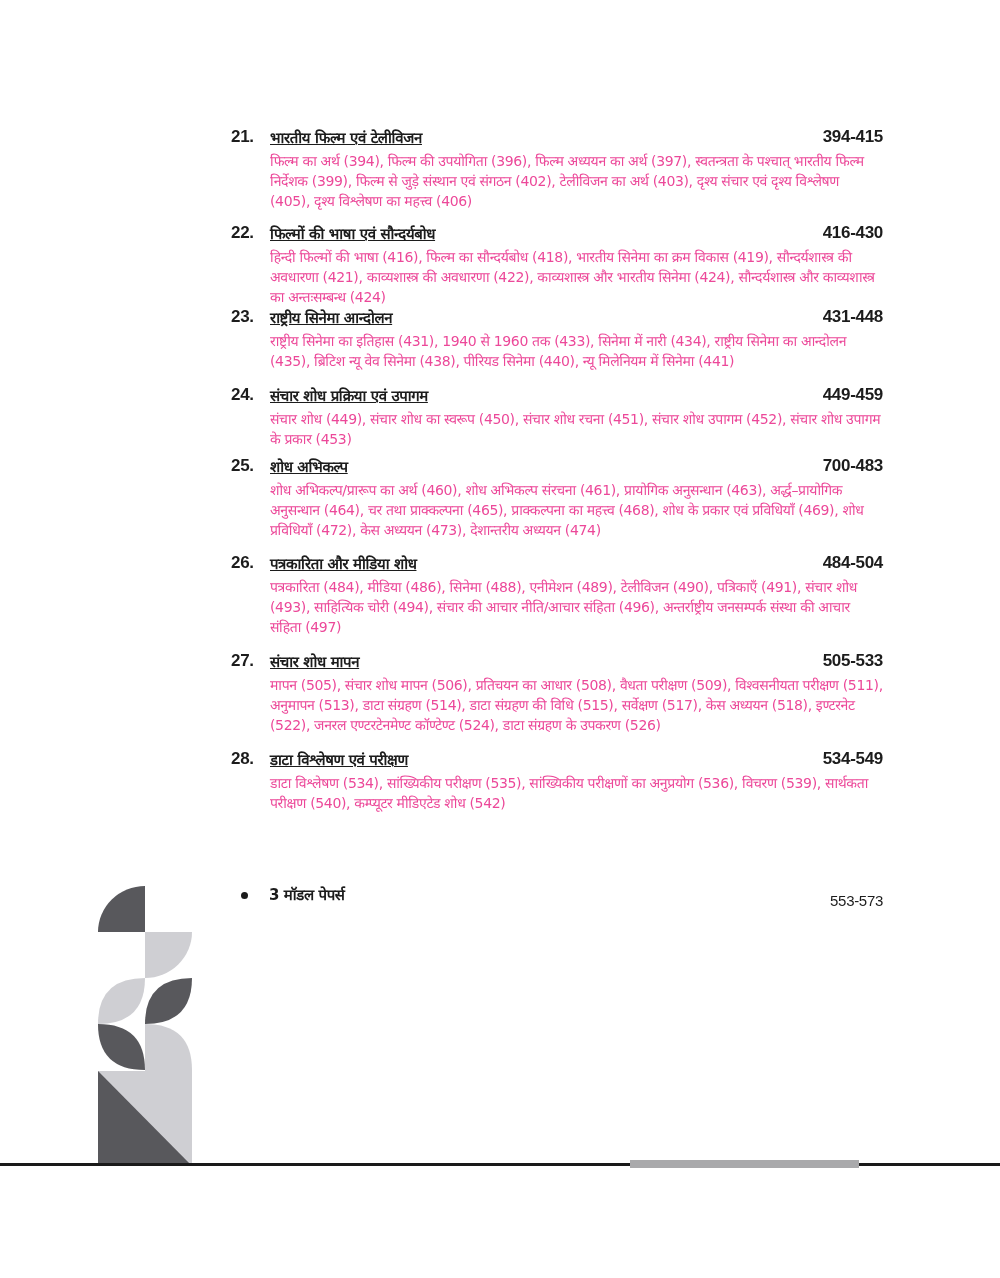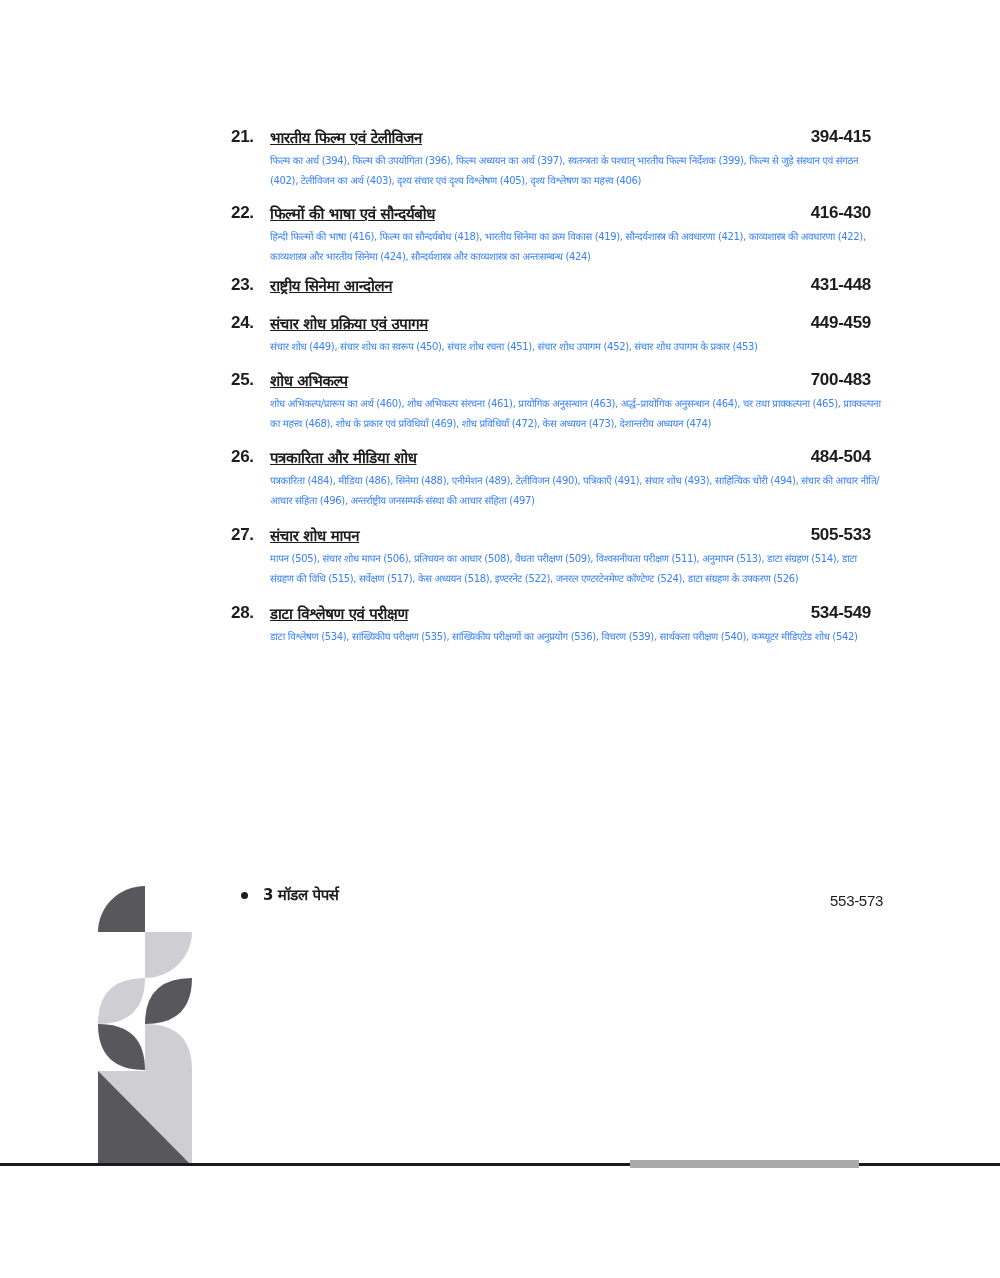--- a/index.html
+++ b/index.html
@@ -14,38 +14,38 @@
   .entry-num {
     position: absolute; left: 0; top: 0;
     font-family: Liberation Sans, sans-serif; font-weight: bold; font-size: 17px;
     letter-spacing: -0.3px;
   }
   .entry-title {
     position: absolute; left: 39px; top: 0;
     font-weight: bold; font-size: 15px; letter-spacing: -0.4px; white-space: nowrap; text-decoration: underline;
   }
   .entry-pages {
-    position: absolute; right: 12px; top: 0;
+    position: absolute; right: 0; top: 0;
     font-family: "Liberation Sans", sans-serif; font-weight: bold; font-size: 17px;
     letter-spacing: -0.3px;
     text-align: center;
   }
   .entry-desc {
-    margin-left: 39px; font-size: 10px; line-height: 20px; letter-spacing: -0.35px;
-    color: #3b82f6;
+    margin-left: 39px; font-size: 14px; line-height: 20px; letter-spacing: -0.35px;
+    color: #ec4899;
   }
   .model {
     position: absolute; left: 231px; top: 884px; width: 652px; height: 24px;
   }
   .bullet {
     position: absolute; left: 10px; top: 8px; width: 7px; height: 7px;
     border-radius: 50%; background: #1c1c1c;
   }
   .model-title {
-    position: absolute; left: 32px; top: 0; font-weight: bold; font-size: 15px;
+    position: absolute; left: 38px; top: 0; font-weight: bold; font-size: 15px;
     letter-spacing: -0.4px;
   }
   .model-pages {
     position: absolute; right: 0; top: 8px;
     font-family: "Liberation Sans", sans-serif; font-weight: normal; font-size: 15px;
     letter-spacing: -0.3px;
   }
   .deco { position: absolute; left: 98px; top: 886px; width: 94px; height: 280px; }
   .rule { position: absolute; left: 0; top: 1163px; width: 1000px; height: 3px; background: #1a1a1a; }
   .rule-accent { position: absolute; left: 630px; top: 1160px; width: 229px; height: 8px; background: #a9a9ab; }
@@ -55,36 +55,37 @@
 
 <div class="toc">
   <div class="entry" style="margin-bottom:12px">
     <div class="entry-head">
       <span class="entry-num">21.</span>
       <span class="entry-title">भारतीय फिल्म एवं टेलीविजन</span>
       <span class="entry-pages">394-415</span>
     </div>
     <div class="entry-desc">फिल्म का अर्थ (394), फिल्म की उपयोगिता (396), फिल्म अध्ययन का अर्थ (397), स्वतन्त्रता के पश्चात् भारतीय फिल्म निर्देशक (399), फिल्म से जुड़े संस्थान एवं संगठन (402), टेलीविजन का अर्थ (403), दृश्य संचार एवं दृश्य विश्लेषण (405), दृश्य विश्लेषण का महत्त्व (406)</div>
   </div>
-  <div class="entry" style="margin-bottom:8px">
+  <div class="entry" style="margin-bottom:0">
     <div class="entry-head">
       <span class="entry-num">22.</span>
       <span class="entry-title">फिल्मों की भाषा एवं सौन्दर्यबोध</span>
       <span class="entry-pages">416-430</span>
     </div>
     <div class="entry-desc">हिन्दी फिल्मों की भाषा (416), फिल्म का सौन्दर्यबोध (418), भारतीय सिनेमा का क्रम विकास (419), सौन्दर्यशास्त्र की अवधारणा (421), काव्यशास्त्र की अवधारणा (422), काव्यशास्त्र और भारतीय सिनेमा (424), सौन्दर्यशास्त्र और काव्यशास्त्र का अन्तःसम्बन्ध (424)</div>
   </div>
   <div class="entry" style="margin-bottom:14px">
     <div class="entry-head">
       <span class="entry-num">23.</span>
       <span class="entry-title">राष्ट्रीय सिनेमा आन्दोलन</span>
       <span class="entry-pages">431-448</span>
     </div>
+    <div class="entry-desc">राष्ट्रीय सिनेमा का इतिहास (431), 1940 से 1960 तक (433), सिनेमा में नारी (434), राष्ट्रीय सिनेमा का आन्दोलन (435), ब्रिटिश न्यू वेव सिनेमा (438), पीरियड सिनेमा (440), न्यू मिलेनियम में सिनेमा (441)</div>
   </div>
-  <div class="entry" style="margin-bottom:13px">
+  <div class="entry" style="margin-bottom:7px">
     <div class="entry-head">
       <span class="entry-num">24.</span>
       <span class="entry-title">संचार शोध प्रक्रिया एवं उपागम</span>
       <span class="entry-pages">449-459</span>
     </div>
     <div class="entry-desc">संचार शोध (449), संचार शोध का स्वरूप (450), संचार शोध रचना (451), संचार शोध उपागम (452), संचार शोध उपागम के प्रकार (453)</div>
   </div>
   <div class="entry" style="margin-bottom:13px">
     <div class="entry-head">
       <span class="entry-num">25.</span>

